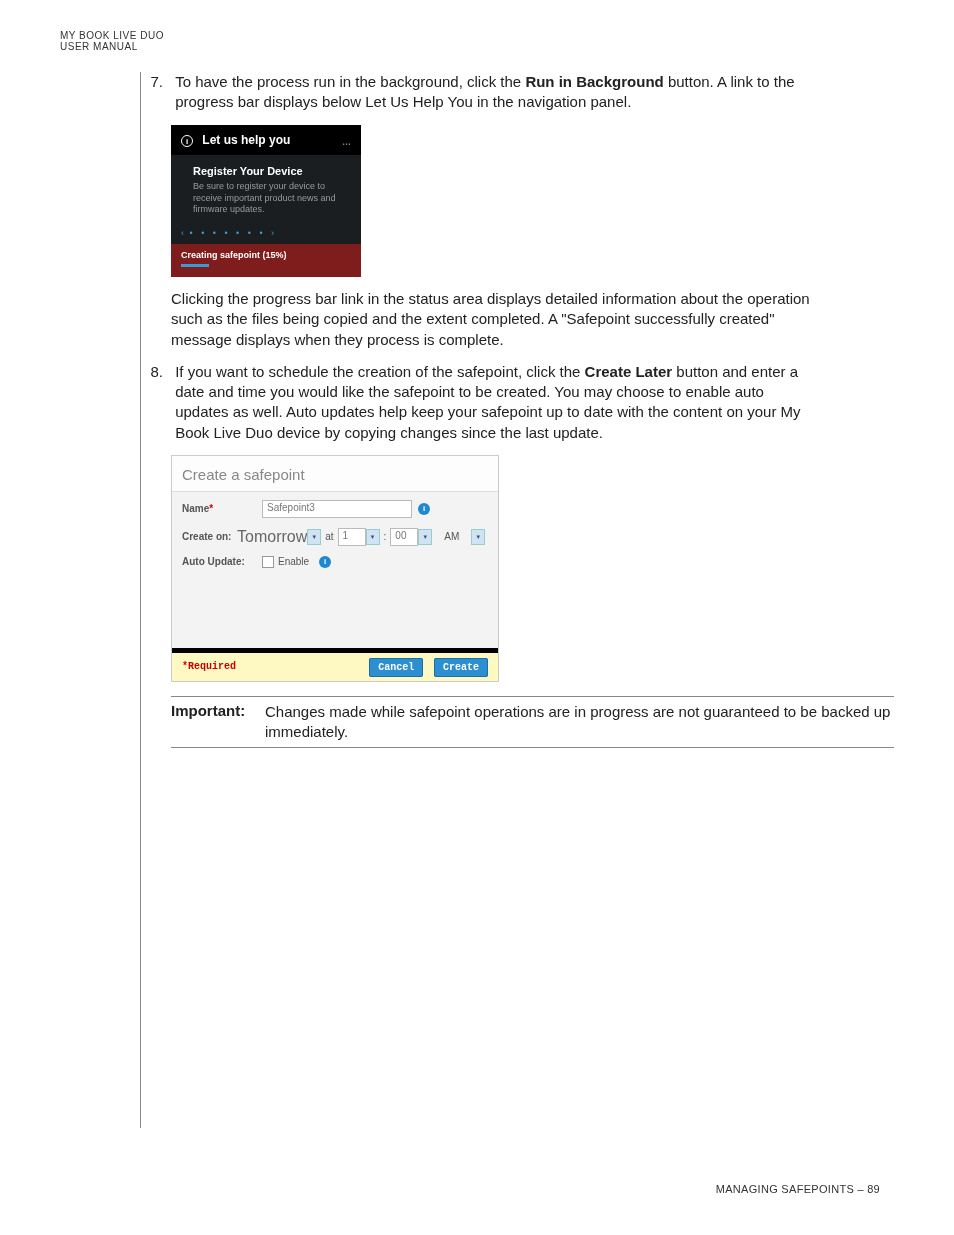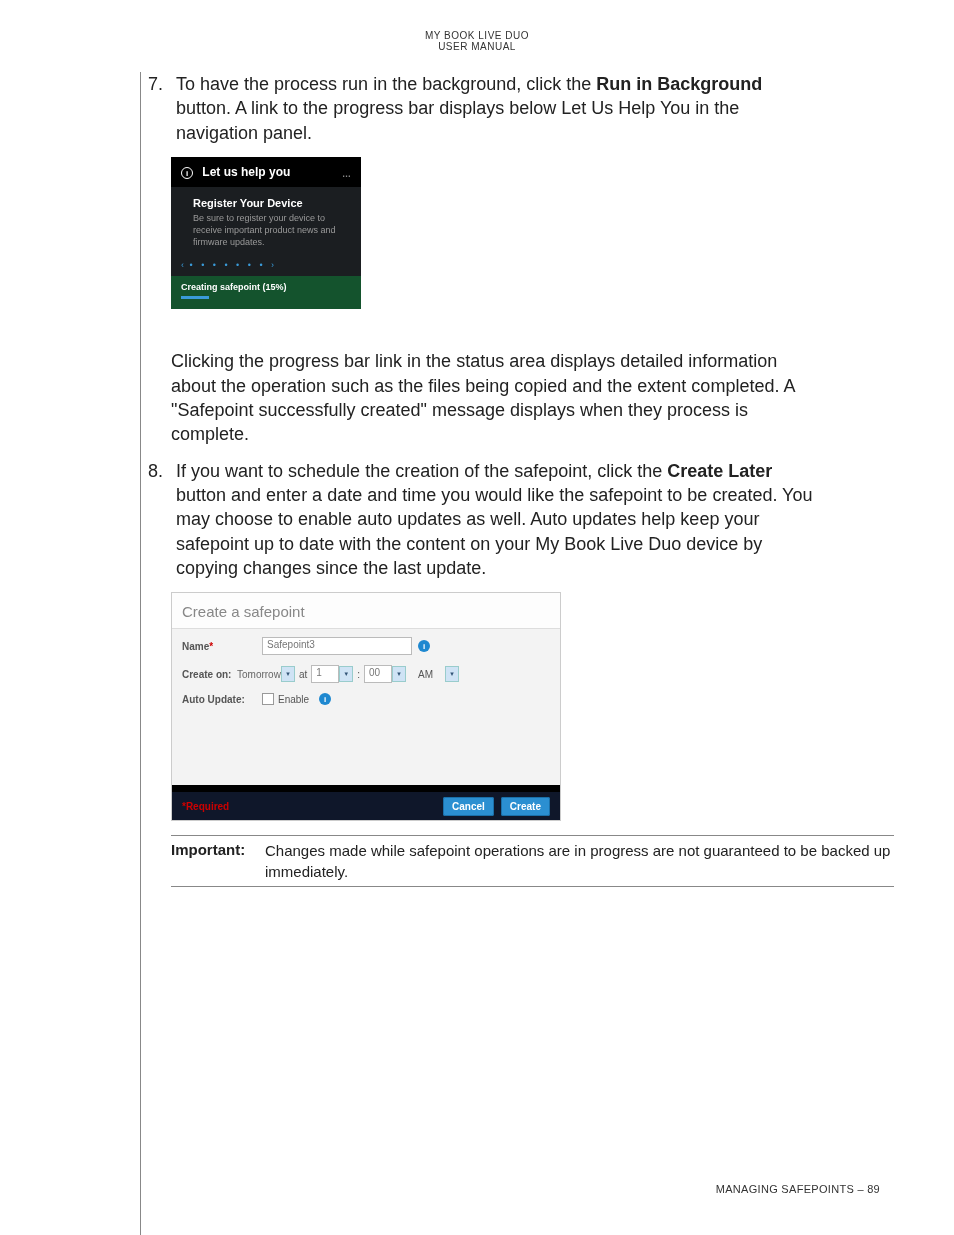--- a/index.html
+++ b/index.html
@@ -12,34 +12,34 @@
     height: 1235px;
     position: relative;
     color: #222;
   }
   .page {
     padding: 30px 60px 40px 60px;
     position: relative;
     height: 100%;
   }
   .header-right {
-    text-align: center;
+    text-align: left;
     font-size: 10px;
     letter-spacing: 0.5px;
     color: #333;
     margin-bottom: 20px;
   }
   .content-block {
     border-left: 1px solid #888;
     padding-left: 30px;
     margin-left: 80px;
     padding-bottom: 380px;
   }
   .step {
-    font-size: 18px;
+    font-size: 15px;
     line-height: 1.35;
     margin-bottom: 12px;
   }
   .step-num {
     display: inline-block;
     width: 24px;
     text-align: right;
     margin-left: -32px;
     margin-right: 8px;
     vertical-align: top;
@@ -72,26 +72,26 @@
     border: 1px solid #fff;
     border-radius: 50%;
     align-items: center; justify-content: center;
     font-size: 8px; margin-right: 6px;
   }
   .dp-body { padding: 10px 10px 6px 22px; }
   .dp-title { font-size: 11px; color: #fff; font-weight: 600; margin-bottom: 4px; }
   .dp-text { font-size: 9px; color: #999; line-height: 1.3; }
   .dp-dots { color: #3a9bd9; font-size: 9px; padding: 6px 10px; letter-spacing: 3px; }
   .dp-dots .chev { color: #3a9bd9; letter-spacing: 0; }
-  .dp-footer { background: #14532d; padding: 6px 10px 10px 10px; font-size: 9px; font-weight: bold; color: #fff; }
+  .dp-footer { background: #7f1d1d; padding: 6px 10px 10px 10px; font-size: 9px; font-weight: bold; color: #fff; }
   .dp-progress { width: 28px; height: 3px; background: #3a9bd9; margin-top: 4px; }
 
   
   .safepoint-panel {
-    width: 390px;
+    width: 328px;
     border: 1px solid #ccc;
     background: #fdfdfd;
     margin: 10px 0 14px 0;
     font-size: 11px;
     color: #555;
   }
   .sp-title {
     font-size: 15px;
     color: #888;
     padding: 10px 10px 8px 10px;
@@ -120,21 +120,21 @@
   }
   .sp-infodot {
     width: 12px; height: 12px; border-radius: 50%;
     background: #1e88d0; color: #fff; font-size: 8px;
     display: inline-flex; align-items: center; justify-content: center;
     font-weight: bold; margin-left: 6px;
   }
   .sp-cb { width: 12px; height: 12px; border: 1px solid #999; background: #fff; }
   .sp-footer {
     display: flex; justify-content: space-between; align-items: center;
-    padding: 8px 10px; border-top: 7px solid #000000; background: #0f172a;
+    padding: 8px 10px; border-top: 5px solid #000000; background: #fef9c3; font-family: Liberation Mono, monospace;
   }
   .sp-req { color: #c00; font-size: 10px; font-weight: bold; }
   .sp-btn {
     background: #2b8fd1; color: #fff; font-size: 10px;
     padding: 3px 8px; border: 1px solid #1a6fa8;
     border-radius: 2px; margin-left: 4px; font-weight: bold;
   }
 
   .important-block {
     border-top: 1px solid #888;
@@ -187,41 +187,41 @@
         <div class="dp-text">Be sure to register your device to receive important product news and firmware updates.</div>
       </div>
       <div class="dp-dots"><span class="chev">‹</span> • • • • • • • <span class="chev">›</span></div>
       <div class="dp-footer">
         <span>Creating safepoint (15%)</span>
         <div class="dp-progress"></div>
       </div>
     </div>
 
     <div class="step">
-      <span class="step-body" style="margin-left:0;width:640px;margin-top:28px;">Clicking the progress bar link in the status area displays detailed information about the operation such as the files being copied and the extent completed. A "Safepoint successfully created" message displays when they process is complete.</span>
+      <span class="step-body" style="margin-left:0;width:640px;">Clicking the progress bar link in the status area displays detailed information about the operation such as the files being copied and the extent completed. A "Safepoint successfully created" message displays when they process is complete.</span>
     </div>
 
     <div class="step">
       <span class="step-num">8.</span>
       <span class="step-body">
         <span>If you want to schedule the creation of the safepoint, click the </span><span class="bold">Create Later</span><span> button and enter a date and time you would like the safepoint to be created. You may choose to enable auto updates as well. Auto updates help keep your safepoint up to date with the content on your My Book Live Duo device by copying changes since the last update.</span>
       </span>
     </div>
 
     <div class="safepoint-panel">
       <div class="sp-title">Create a safepoint</div>
       <div class="sp-body">
         <div class="sp-row">
           <span class="sp-label"><span>Name</span><span class="req">*</span></span>
           <span class="sp-input sp-name-input">Safepoint3</span>
           <span class="sp-infodot">i</span>
         </div>
         <div class="sp-row">
           <span class="sp-label" style="width:55px;">Create on:</span>
-          <span style="font-size:10px;color:#666;">Tomorrow</span>
+          <span style="font-size:16px;color:#666;">Tomorrow</span>
           <span class="sp-dd">▾</span>
           <span style="margin:0 4px;">at</span>
           <span class="sp-input sp-small-input">1</span>
           <span class="sp-dd">▾</span>
           <span style="margin:0 4px;">:</span>
           <span class="sp-input sp-small-input">00</span>
           <span class="sp-dd">▾</span>
           <span style="margin:0 12px;">AM</span>
           <span class="sp-dd">▾</span>
         </div>

